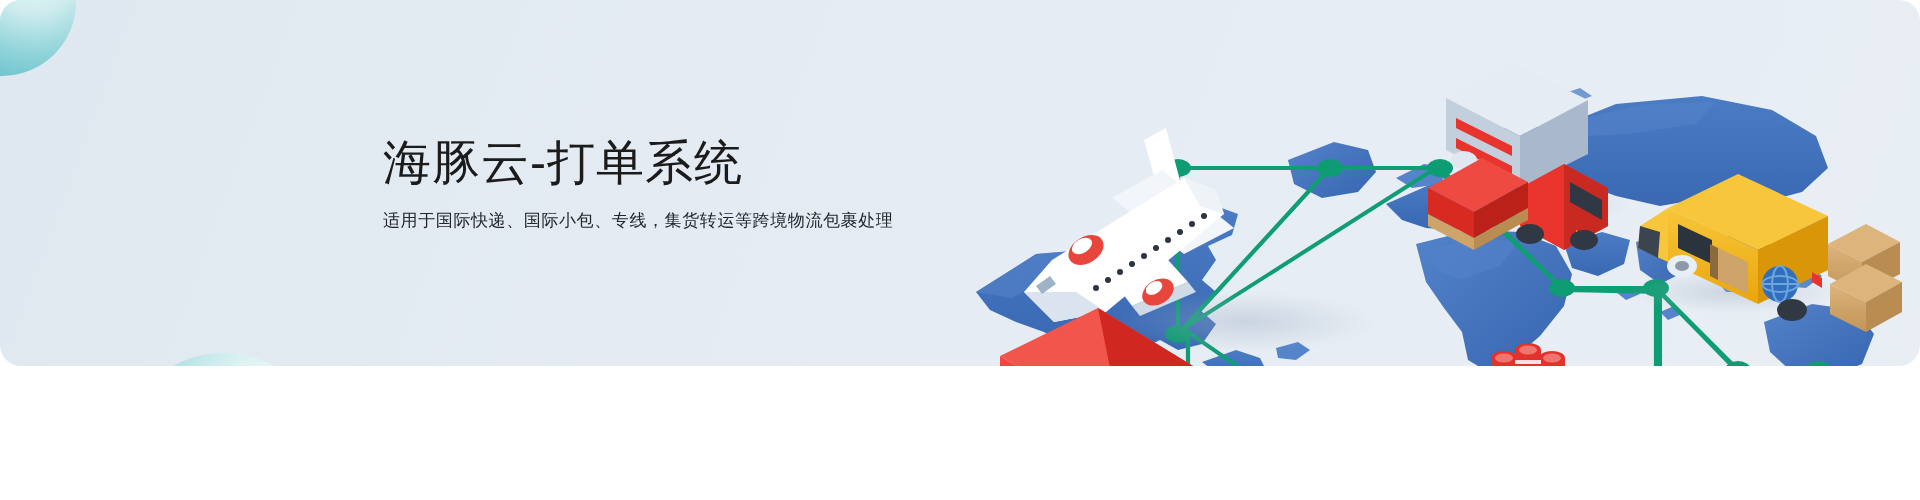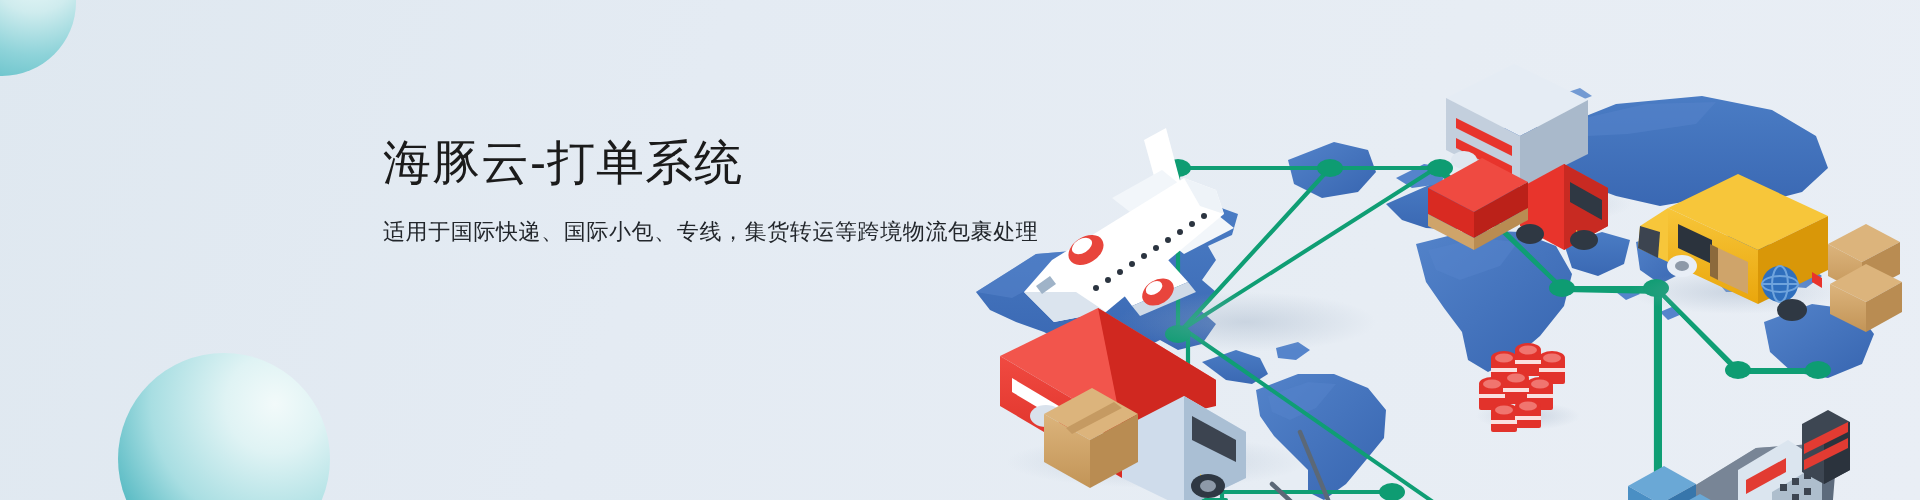--- a/index.html
+++ b/index.html
@@ -1,41 +1,42 @@
 <!DOCTYPE html>
 <html><head>
 <meta charset="utf-8">
 <style>
   html,body{margin:0;padding:0;}
   body{
     width:1920px;height:500px;overflow:hidden;
     font-family:"Liberation Sans","DejaVu Sans",sans-serif;
   }
   .banner{
-    position:relative;width:1920px;height:500px;overflow:hidden;
+    position:relative;width:1920px;height:366px;overflow:hidden;
     background:linear-gradient(110deg,#dfe8f0 0%,#e4ebf3 35%,#e7edf4 70%,#e9eef5 100%);
+    border-radius:21px;
   }
   
   .bubble{position:absolute;border-radius:50%;}
   .bubble-tl{
     left:-72px;top:-72px;width:148px;height:148px;
     background:radial-gradient(circle at 72% 26%, #f0fbfb 0%, #cfecee 30%, #8ed3d9 58%, #45b3bd 100%);
   }
   .bubble-bl{
     left:118px;top:353px;width:212px;height:212px;
     background:radial-gradient(circle at 74% 24%, #f2fafa 0%, #dff3f4 22%, #a8dee2 55%, #47b3bd 85%, #2ea3b0 100%);
   }
   
   .copy{position:absolute;left:383px;top:133px;}
   .headline{
     margin:0;font-size:48px;line-height:1.25;font-weight:400;
     color:#1b1b1b;letter-spacing:1px;white-space:nowrap;
   }
   .subhead{
-    margin:24px 0 0 0;font-size:22px;line-height:1.4;font-weight:400;
+    margin:16px 0 0 0;font-size:17px;line-height:1.4;font-weight:400;
     color:#22262b;letter-spacing:.6px;white-space:nowrap;
   }
   
   .art{position:absolute;right:-6px;top:-8px;width:1010px;height:510px;}
   .art svg{display:block;width:100%;height:100%;}
 </style>
 </head>
 <body>
 
 <div class="banner">

